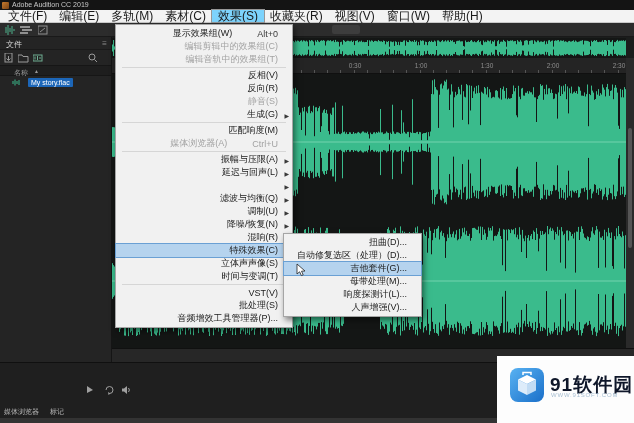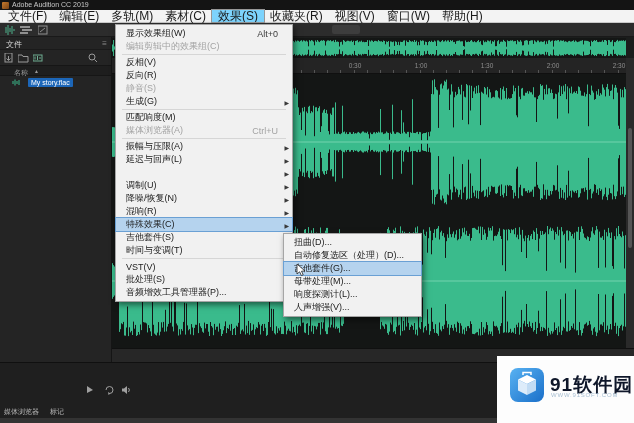--- a/index.html
+++ b/index.html
@@ -48,22 +48,22 @@
   .bottom-region { position:absolute; left:0; top:362px; width:497px; height:61px; background:#1f1f1f; border-top:1px solid #101010; }
   .bt-ico { position:absolute; top:22px; }
   .bp-tab { position:absolute; top:44px; font-size:7px; color:#b8b8b8; white-space:nowrap; }
   .bp-underline { position:absolute; left:49px; top:55px; width:20px; height:2px; background:#e8e8e8; }
   .footer-shade { position:absolute; left:0; bottom:0; width:100%; height:5px; background:#333; }
 
   
   .menu { position:absolute; left:115px; top:24px; width:178px; background:#f1f1f1; border:1px solid #a5a5a5; box-shadow:2px 3px 6px rgba(0,0,0,.5); z-index:60; padding:2px 0; }
   .submenu { position:absolute; left:283px; top:233px; width:139px; background:#f1f1f1; border:1px solid #a5a5a5; box-shadow:2px 3px 6px rgba(0,0,0,.5); z-index:70; padding:2px 0; }
   .mi { position:relative; height:13px; display:flex; align-items:center; font-size:9px; color:#1b1b1b; padding:0 14px 0 10px; white-space:nowrap; }
-  .mi .lab { flex:1; }
-  .mi .sc { margin-left:8px; color:#3a3a3a; }
+  .mi .lab { flex:1;text-align:right; }
+  .mi .sc { margin-left:25px; color:#3a3a3a; }
   .mi.dis, .mi.dis .sc { color:#a3a3a3; }
   .mi.hl { background:#b5d3ee; outline:1px solid #6aa0d4; }
   .mi .ar { position:absolute; right:3px; top:3.5px; font-size:6px; color:#3a3a3a; }
   .msep { height:1px; background:#d6d6d6; margin:1px 6px; }
 
   
   .watermark { position:absolute; left:497px; top:356px; width:137px; height:67px; background:#fdfdfd; z-index:80; }
   .wm-icon { position:absolute; left:13px; top:12px; width:34px; height:34px; border-radius:8px; background:linear-gradient(135deg,#58b2f2,#1a6fc9); }
   .wm-title { position:absolute; left:53px; top:16px; font-size:19px; font-weight:bold; color:#0f172a; letter-spacing:1px; }
   .wm-sub { position:absolute; left:54px; top:36px; font-size:6px; color:#a6bed2; letter-spacing:0.8px; }
@@ -1783,20 +1783,23 @@
   </div>
 
 <div class="menu" id="effectsMenu">
     <div class="mi">
       <span class="lab">显示效果组(W)</span>
       <span class="sc">Alt+0</span>
     </div>
     <div class="mi dis">
       <span class="lab">编辑剪辑中的效果组(C)</span>
     </div>
+    <div class="mi dis">
+      <span class="lab">编辑音轨中的效果组(T)</span>
+    </div>
     <div class="msep"></div>
     <div class="mi">
       <span class="lab">反相(V)</span>
     </div>
     <div class="mi">
       <span class="lab">反向(R)</span>
     </div>
     <div class="mi dis">
       <span class="lab">静音(S)</span>
     </div>
@@ -1818,37 +1821,41 @@
       <span class="ar">▶</span>
     </div>
     <div class="mi">
       <span class="lab">延迟与回声(L)</span>
       <span class="ar">▶</span>
     </div>
     <div class="mi">
       <span class="ar">▶</span>
     </div>
     <div class="mi">
+      <span class="lab">滤波与均衡(Q)</span>
+      <span class="ar">▶</span>
+    </div>
+    <div class="mi">
       <span class="lab">调制(U)</span>
       <span class="ar">▶</span>
     </div>
     <div class="mi">
       <span class="lab">降噪/恢复(N)</span>
       <span class="ar">▶</span>
     </div>
     <div class="mi">
       <span class="lab">混响(R)</span>
       <span class="ar">▶</span>
     </div>
     <div class="mi hl">
       <span class="lab">特殊效果(C)</span>
       <span class="ar">▶</span>
     </div>
     <div class="mi">
-      <span class="lab">吉他套件(S)</span>
+      <span class="lab">立体声声像(S)</span>
       <span class="ar">▶</span>
     </div>
     <div class="mi">
       <span class="lab">时间与变调(T)</span>
       <span class="ar">▶</span>
     </div>
     <div class="msep"></div>
     <div class="mi">
       <span class="lab">VST(V)</span>
       <span class="ar">▶</span>

